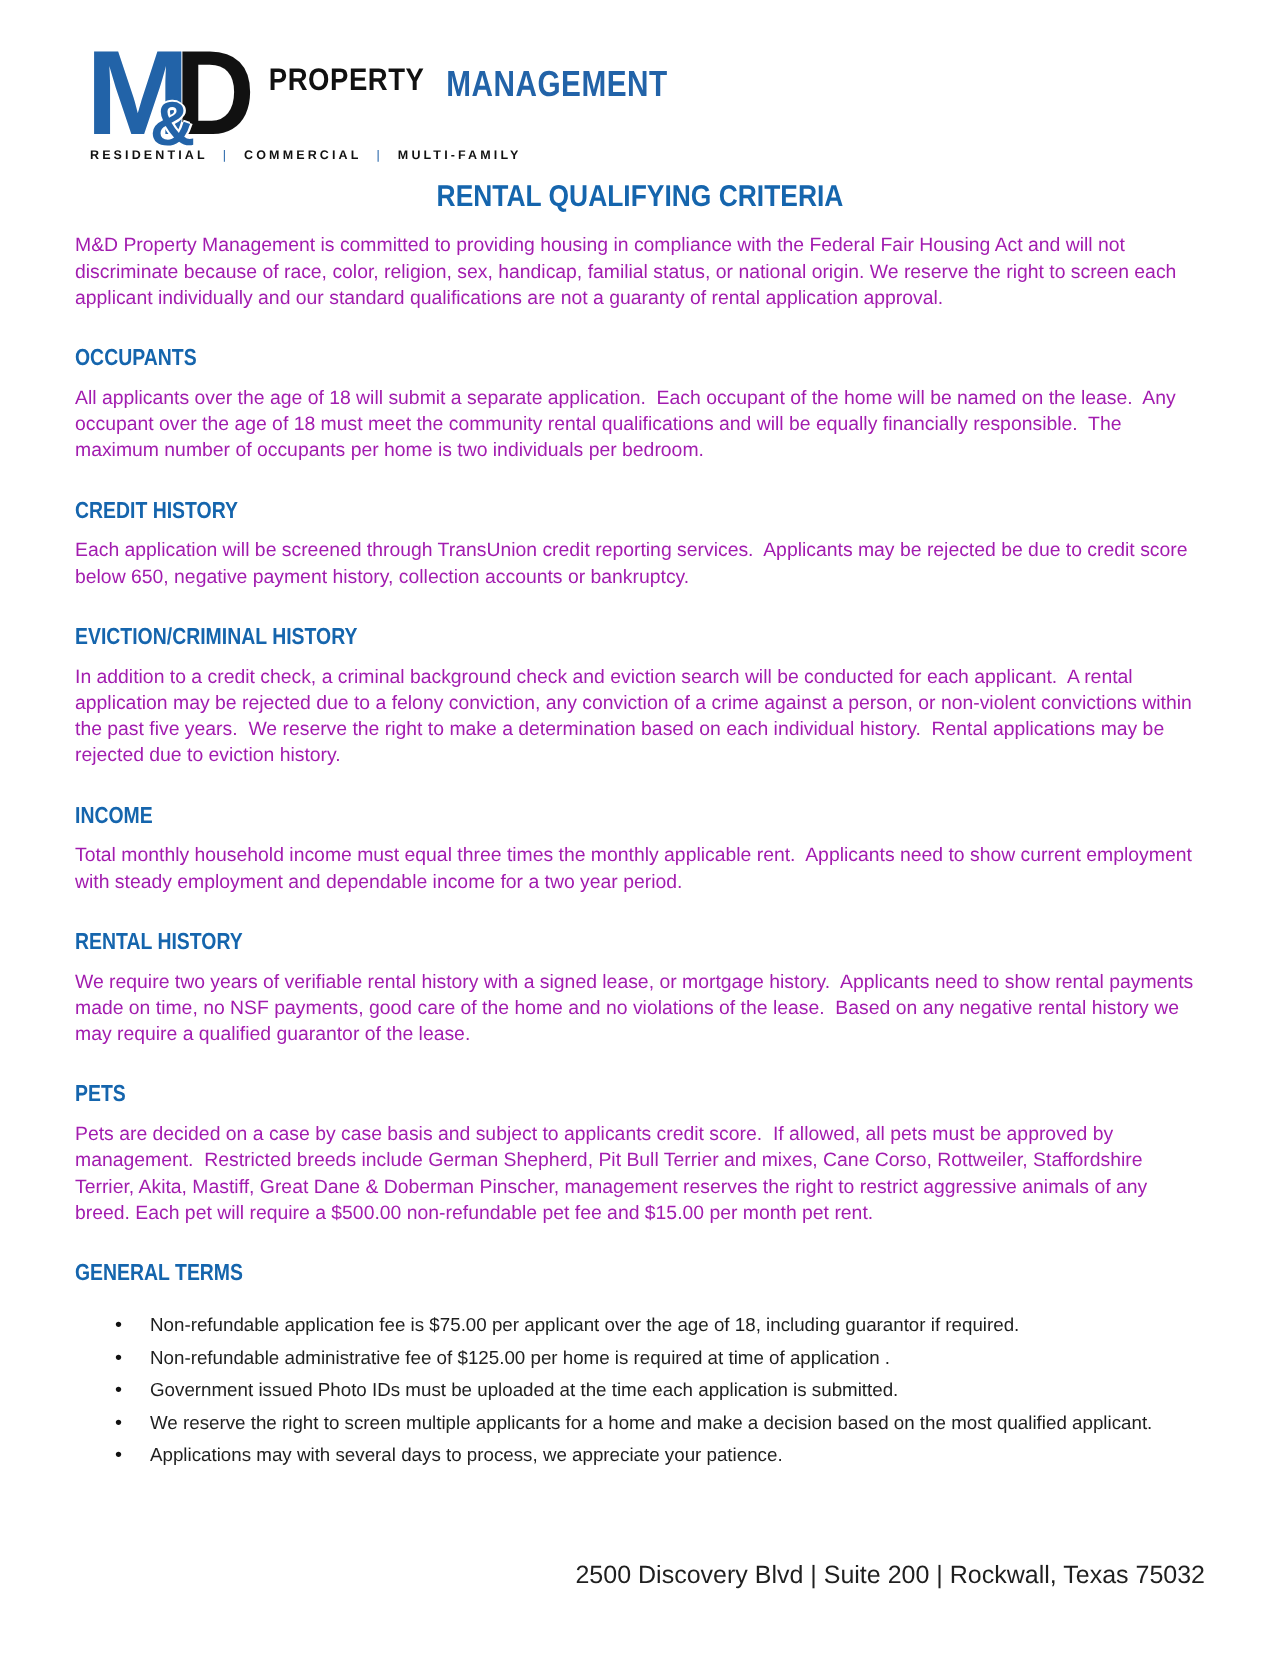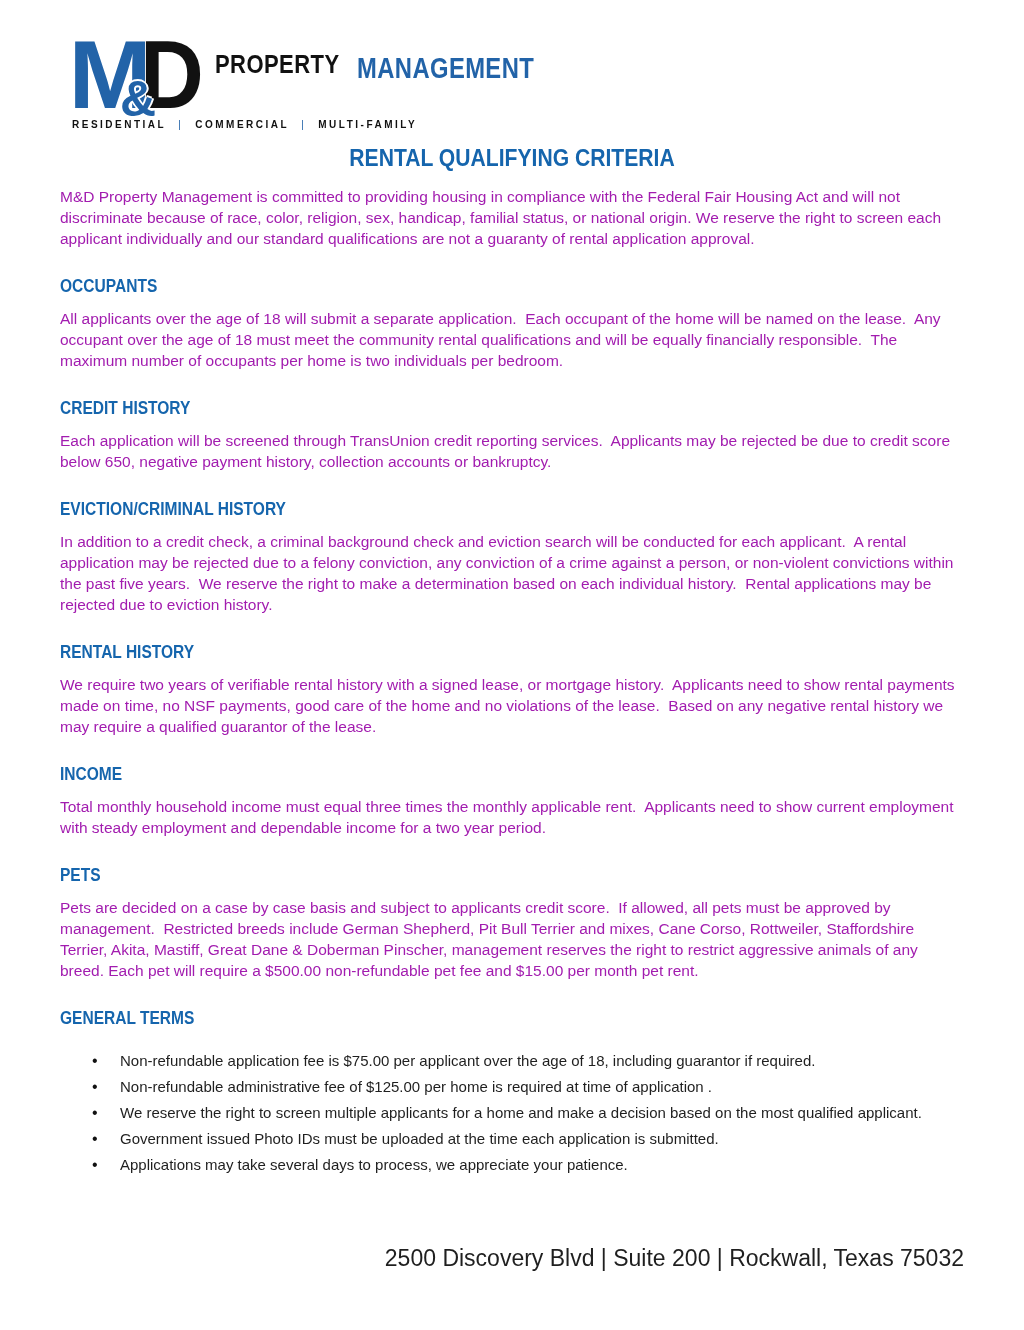--- a/index.html
+++ b/index.html
@@ -93,21 +93,21 @@
     left: 0; top: 0;
     font-size: 16px;
     color: #111111;
   }
 
   
   .footer {
     position: absolute;
     right: 60px;
     bottom: 58px;
-    font-size: 23px;
+    font-size: 20px;
     color: #1f1f1f;
     white-space: nowrap;
   }
 </style>
 </head>
 <body>
 
 <div class="page">
 
   <div class="logo">
@@ -140,40 +140,40 @@
     <h2 class="sec-heading">CREDIT HISTORY</h2>
     <p class="body-text">Each application will be screened through TransUnion credit reporting services.  Applicants may be rejected be due to credit score below 650, negative payment history, collection accounts or bankruptcy.</p>
   </div>
 
   <div class="section">
     <h2 class="sec-heading">EVICTION/CRIMINAL HISTORY</h2>
     <p class="body-text">In addition to a credit check, a criminal background check and eviction search will be conducted for each applicant.  A rental application may be rejected due to a felony conviction, any conviction of a crime against a person, or non-violent convictions within the past five years.  We reserve the right to make a determination based on each individual history.  Rental applications may be rejected due to eviction history.</p>
   </div>
 
   <div class="section">
-    <h2 class="sec-heading">RENTAL HISTORY</h2>
-    <p class="body-text">We require two years of verifiable rental history with a signed lease, or mortgage history.  Applicants need to show rental payments made on time, no NSF payments, good care of the home and no violations of the lease.  Based on any negative rental history we may require a qualified guarantor of the lease.</p>
+    <h2 class="sec-heading">INCOME</h2>
+    <p class="body-text">Total monthly household income must equal three times the monthly applicable rent.  Applicants need to show current employment with steady employment and dependable income for a two year period.</p>
   </div>
 
   <div class="section">
-    <h2 class="sec-heading">INCOME</h2>
-    <p class="body-text">Total monthly household income must equal three times the monthly applicable rent.  Applicants need to show current employment with steady employment and dependable income for a two year period.</p>
+    <h2 class="sec-heading">RENTAL HISTORY</h2>
+    <p class="body-text">We require two years of verifiable rental history with a signed lease, or mortgage history.  Applicants need to show rental payments made on time, no NSF payments, good care of the home and no violations of the lease.  Based on any negative rental history we may require a qualified guarantor of the lease.</p>
   </div>
 
   <div class="section">
     <h2 class="sec-heading">PETS</h2>
     <p class="body-text">Pets are decided on a case by case basis and subject to applicants credit score.  If allowed, all pets must be approved by management.  Restricted breeds include German Shepherd, Pit Bull Terrier and mixes, Cane Corso, Rottweiler, Staffordshire Terrier, Akita, Mastiff, Great Dane &amp; Doberman Pinscher, management reserves the right to restrict aggressive animals of any breed. Each pet will require a $500.00 non-refundable pet fee and $15.00 per month pet rent.</p>
   </div>
 
   <div class="section">
     <h2 class="sec-heading">GENERAL TERMS</h2>
     <ul class="terms-list">
       <li>Non-refundable application fee is $75.00 per applicant over the age of 18, including guarantor if required.</li>
       <li>Non-refundable administrative fee of $125.00 per home is required at time of application .</li>
+      <li>Government issued Photo IDs must be uploaded at the time each application is submitted.</li>
       <li>We reserve the right to screen multiple applicants for a home and make a decision based on the most qualified applicant.</li>
-      <li>Government issued Photo IDs must be uploaded at the time each application is submitted.</li>
-      <li>Applications may take several days to process, we appreciate your patience.</li>
+      <li>Applications may with several days to process, we appreciate your patience.</li>
     </ul>
   </div>
 
   <div class="footer">2500 Discovery Blvd | Suite 200 | Rockwall, Texas 75032</div>
 
 </div>
 
 </body></html>

